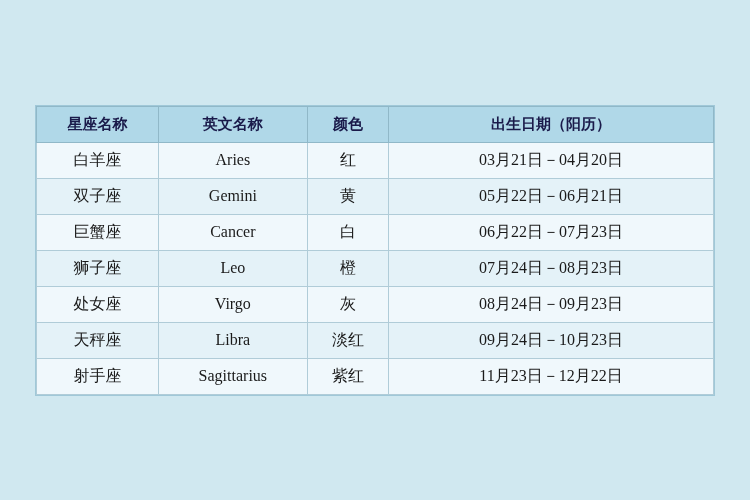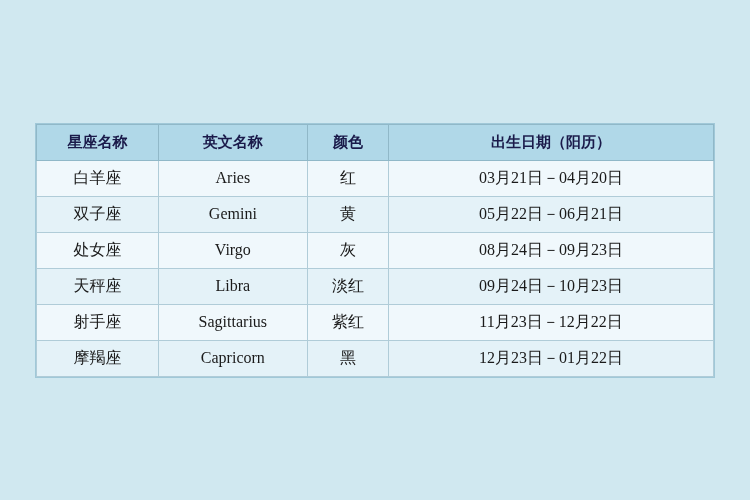--- a/index.html
+++ b/index.html
@@ -83,38 +83,44 @@
           <td>红</td>
           <td>03月21日－04月20日</td>
         </tr>
         <tr>
           <td>双子座</td>
           <td>Gemini</td>
           <td>黄</td>
           <td>05月22日－06月21日</td>
         </tr>
         <tr>
+          <td>巨蟹座</td>
+          <td>Cancer</td>
+          <td>白</td>
+          <td>06月22日－07月23日</td>
+        </tr>
+        <tr>
+          <td>狮子座</td>
+          <td>Leo</td>
+          <td>橙</td>
+          <td>07月24日－08月23日</td>
+        </tr>
+        <tr>
           <td>处女座</td>
           <td>Virgo</td>
           <td>灰</td>
           <td>08月24日－09月23日</td>
         </tr>
         <tr>
           <td>天秤座</td>
           <td>Libra</td>
           <td>淡红</td>
           <td>09月24日－10月23日</td>
         </tr>
         <tr>
           <td>射手座</td>
           <td>Sagittarius</td>
           <td>紫红</td>
           <td>11月23日－12月22日</td>
         </tr>
-        <tr>
-          <td>摩羯座</td>
-          <td>Capricorn</td>
-          <td>黑</td>
-          <td>12月23日－01月22日</td>
-        </tr>
       </tbody>
   </table>
 </div>
 
 </body></html>

